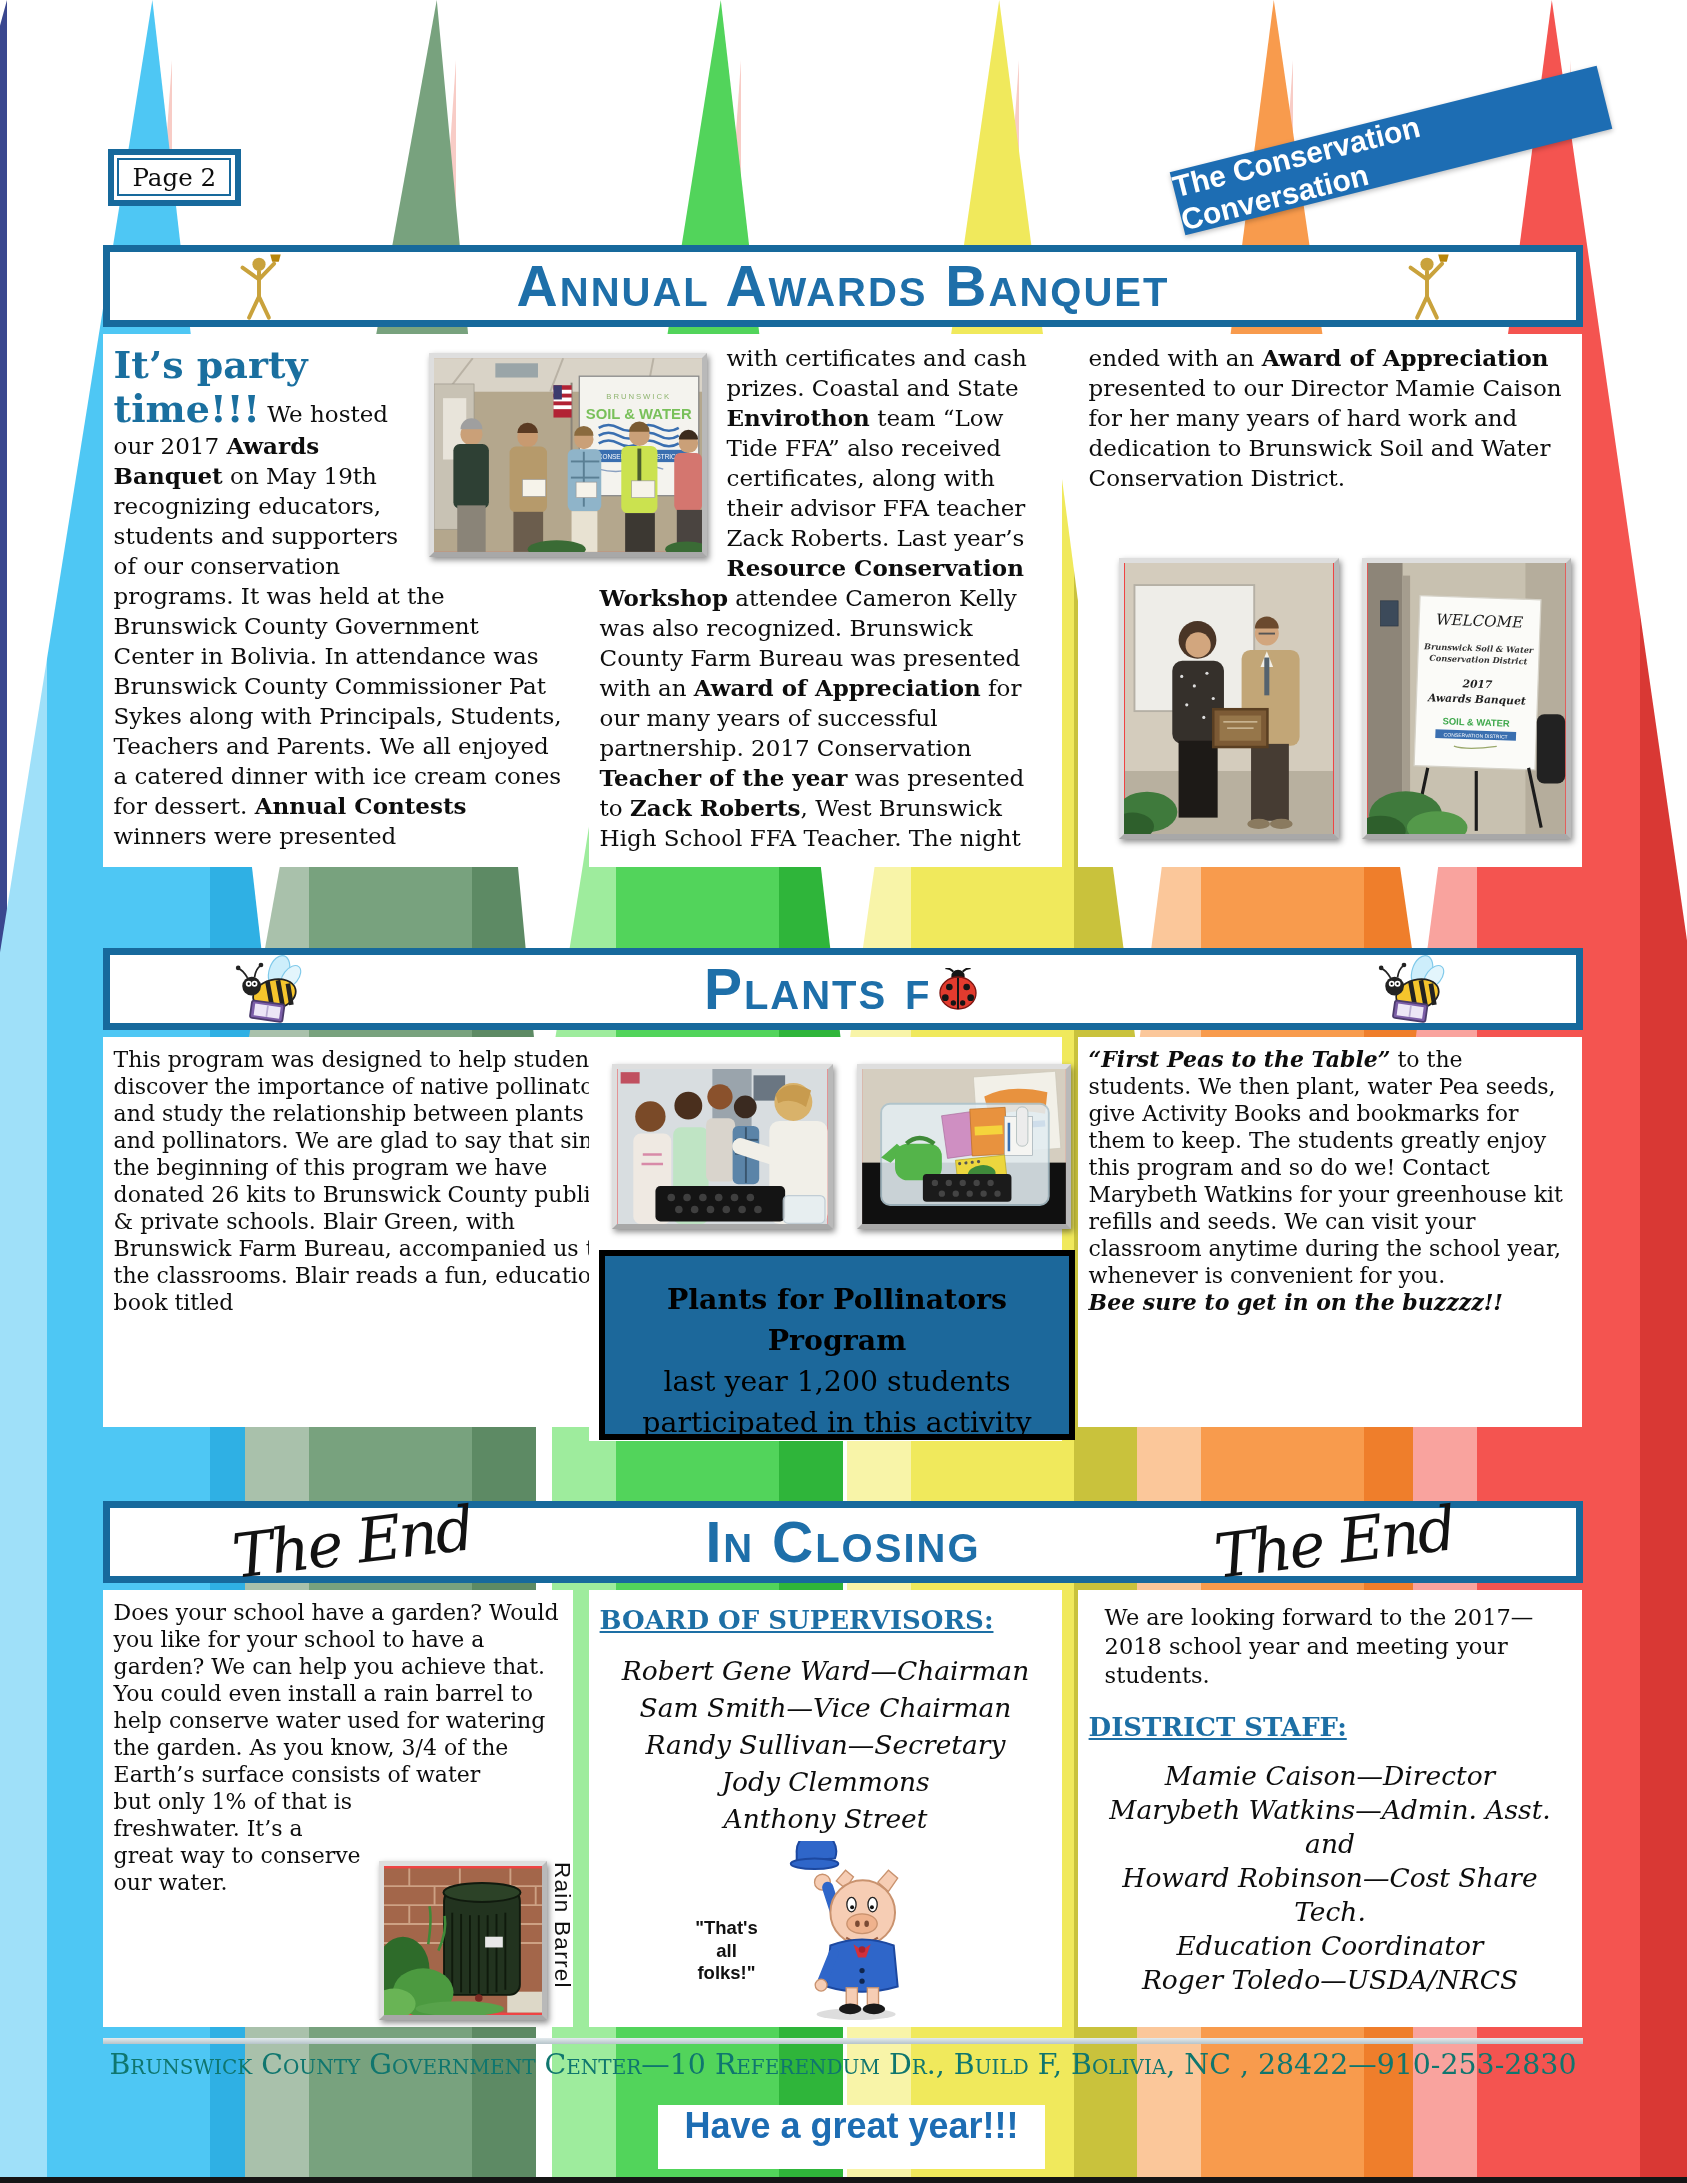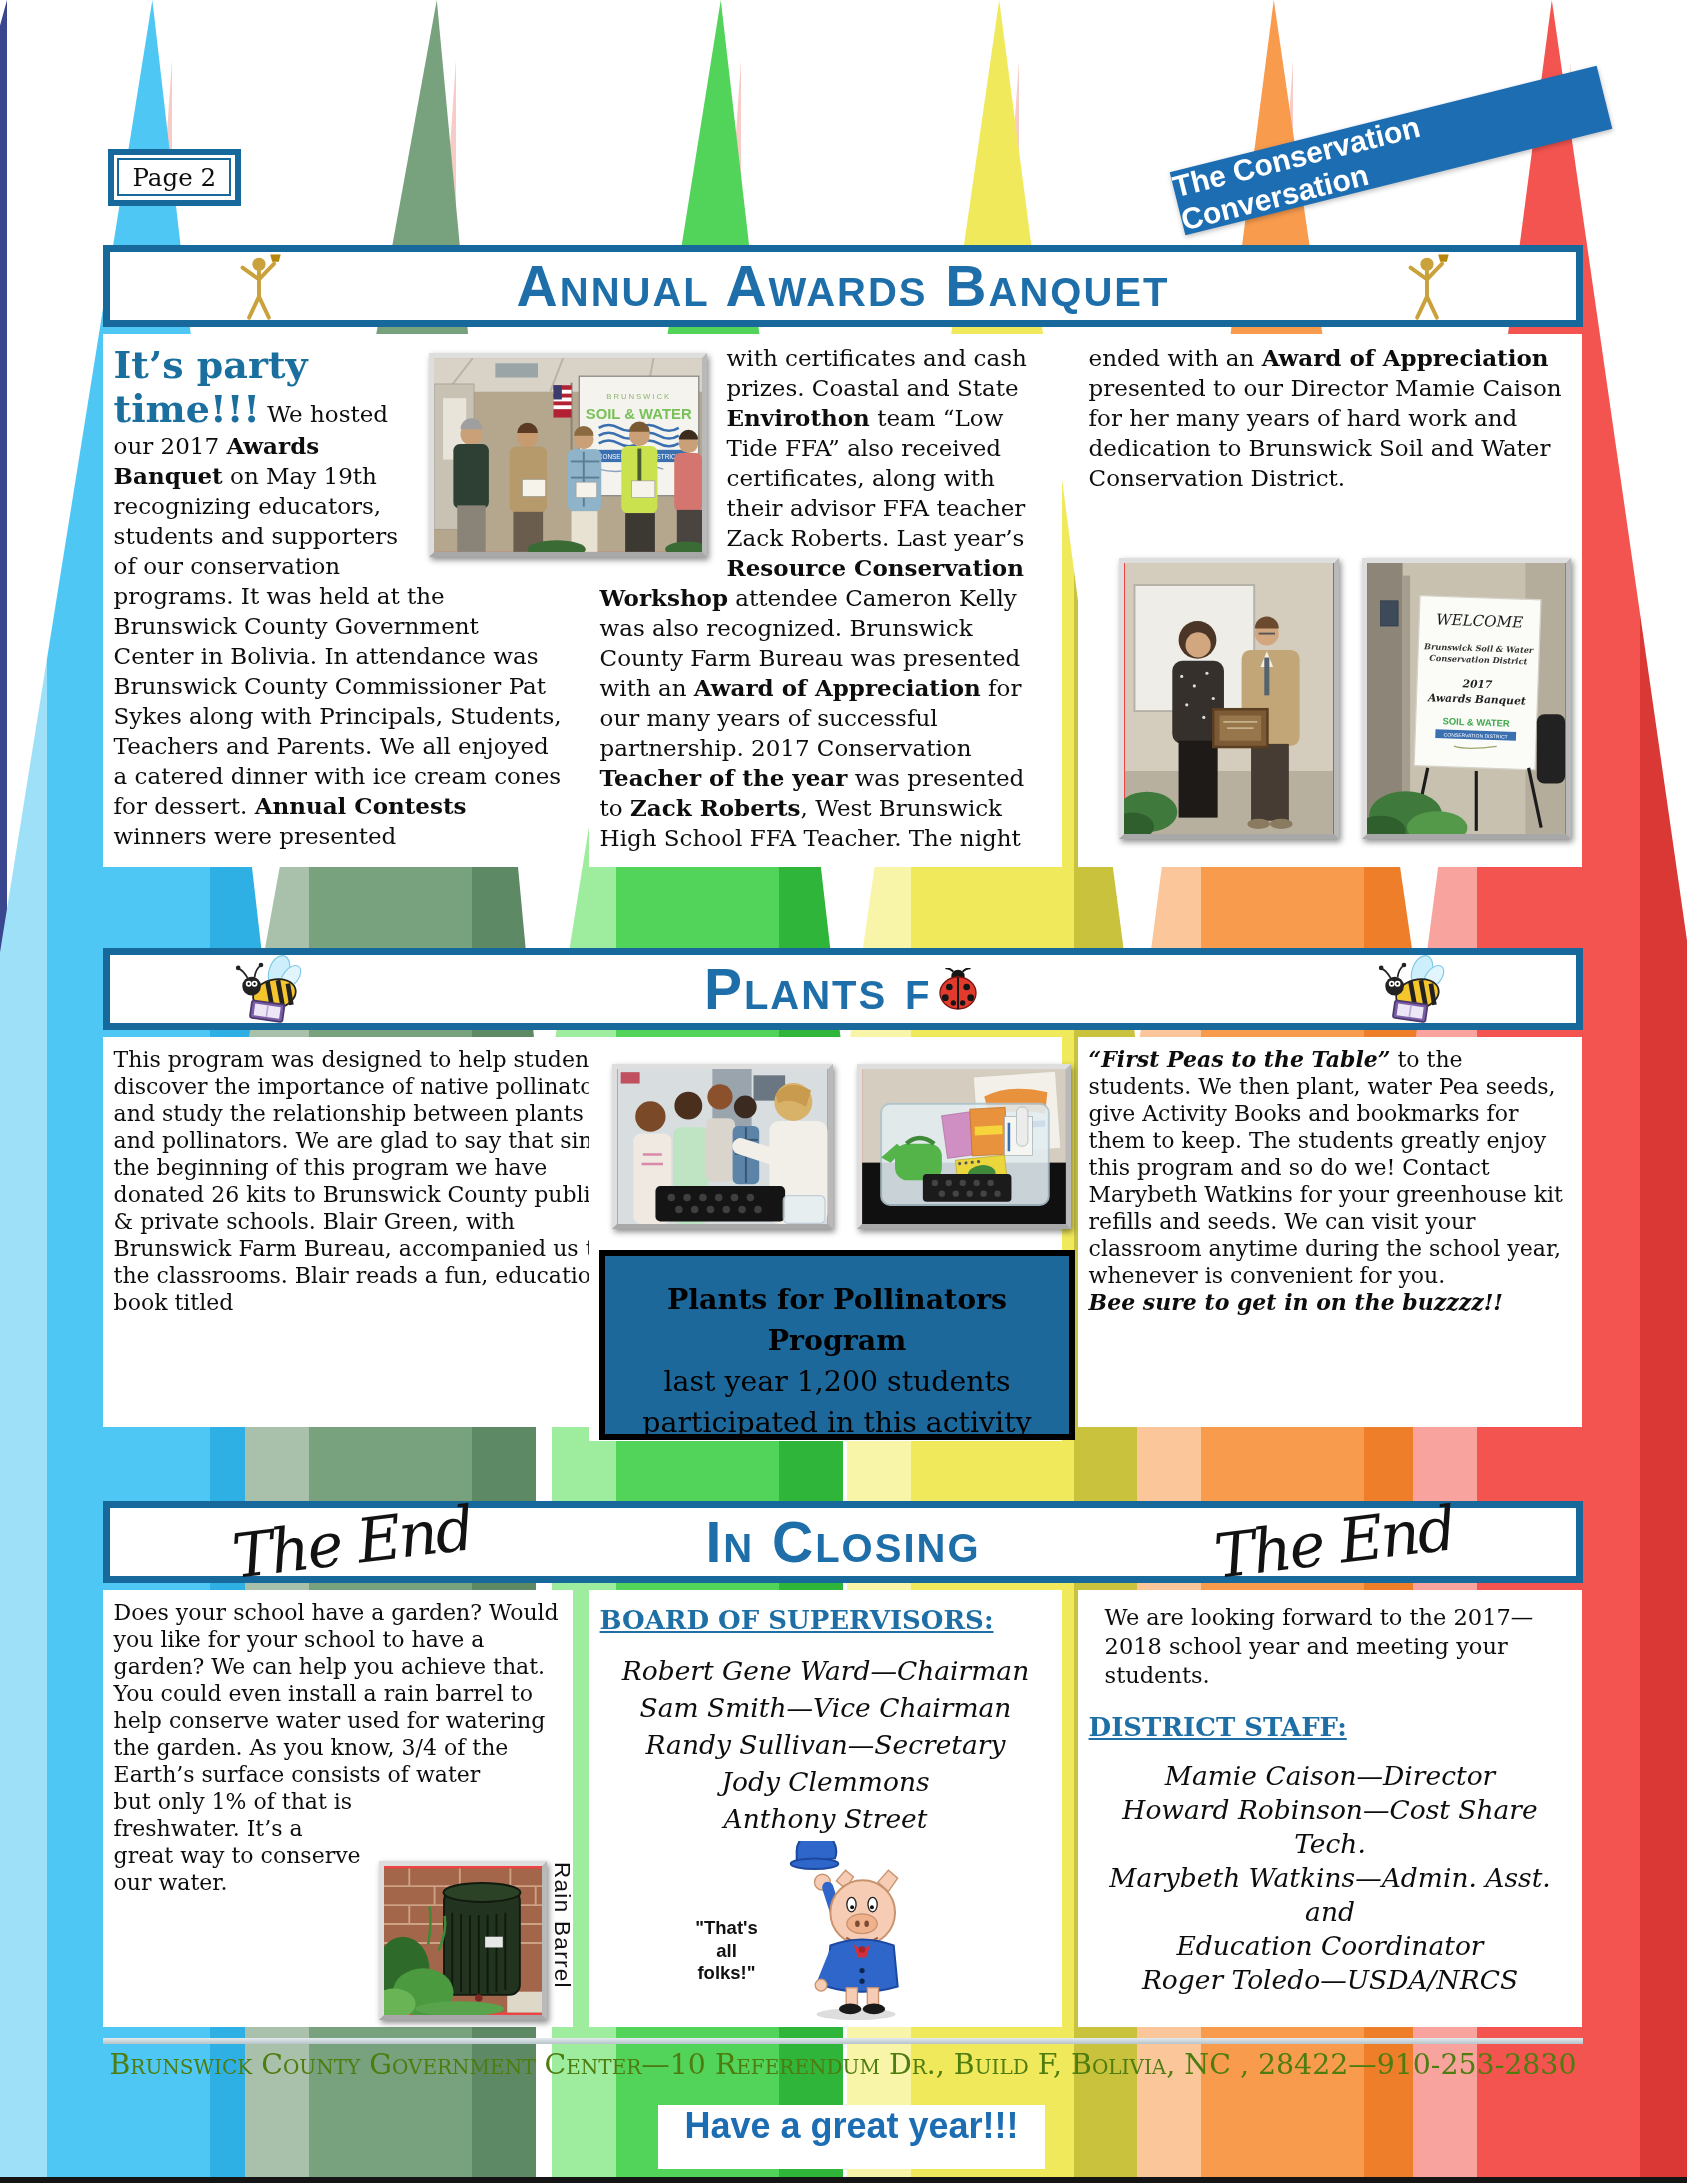--- a/index.html
+++ b/index.html
@@ -52,21 +52,21 @@
         font-size:22.5px;color:#111;letter-spacing:1.3px;}
   .ribbon{position:absolute;left:1171px;top:118px;width:440px;height:65px;background:#1d6db3;z-index:3;
         transform:rotate(-14deg);display:flex;align-items:center;justify-content:center;
         font-family:"Liberation Sans",sans-serif;font-weight:bold;font-size:30px;color:#ffffff;
         box-shadow:0 2px 5.3px rgba(0,0,0,.25);}
   .page2{position:absolute;left:108px;top:149px;z-index:3;background:#fff;border:6.6px solid #17699c;padding:3.3px;}
   .page2 .inner{border:2px solid #17699c;padding:2.6px 13.2px;font-size:24.5px;font-family:"DejaVu Serif",serif;}
   .divider{position:absolute;left:103px;top:2038px;width:1480px;height:6px;z-index:3;
         background:linear-gradient(#e3ebee,#b6c4ca);}
   .address{position:absolute;left:103px;top:2048px;width:1480px;z-index:3;text-align:center;
-        font-variant:small-caps;font-size:28.4px;color:#4d7c0f;}
+        font-variant:small-caps;font-size:28.4px;color:#0f766e;}
   .greatyear{position:absolute;left:658px;top:2105px;width:387px;height:64px;background:#fff;z-index:3;
         display:flex;align-items:flex-start;justify-content:center;font-family:"Liberation Sans",sans-serif;
         font-weight:bold;font-size:36px;color:#1d6db3;}
   .porkycap{position:absolute;left:687px;top:1917px;width:79px;z-index:4;text-align:center;
         font-family:"Liberation Sans",sans-serif;font-weight:bold;font-size:18.5px;line-height:22.5px;color:#111;}
   .porky{position:absolute;left:767px;top:1841px;width:165px;height:180px;z-index:4;}
 </style>
 </head>
 <body>
 
@@ -430,22 +430,22 @@
       <div>Randy Sullivan—Secretary</div>
       <div>Jody Clemmons</div>
       <div>Anthony Street</div>
     </div>
   </div>
   <div class="col" style="left:1078px;top:1590px;width:504px;height:437px;font-size:22.5px;line-height:29px">
     <p style="padding:4px 0 0 16px">We are looking forward to the 2017—2018 school year and meeting your students.</p>
     <div class="subhead" style="margin-top:22.5px">DISTRICT STAFF:</div>
     <div class="namelist" style="line-height:34px">
       <div>Mamie Caison—Director</div>
+      <div>Marybeth Watkins—Admin. Asst. and</div>
       <div>Howard Robinson—Cost Share Tech.</div>
-      <div>Marybeth Watkins—Admin. Asst. and</div>
       <div>Education Coordinator</div>
       <div>Roger Toledo—USDA/NRCS</div>
     </div>
   </div>
 
   <div class="photo" style="left:379px;top:1861px;width:168px;height:159px">
     <svg viewBox="0 0 250 228">
       <rect width="250" height="228" fill="#a3664a"></rect>
       <g stroke="#cda184" stroke-width="3">
         <line x1="0" y1="28" x2="250" y2="28"></line>

